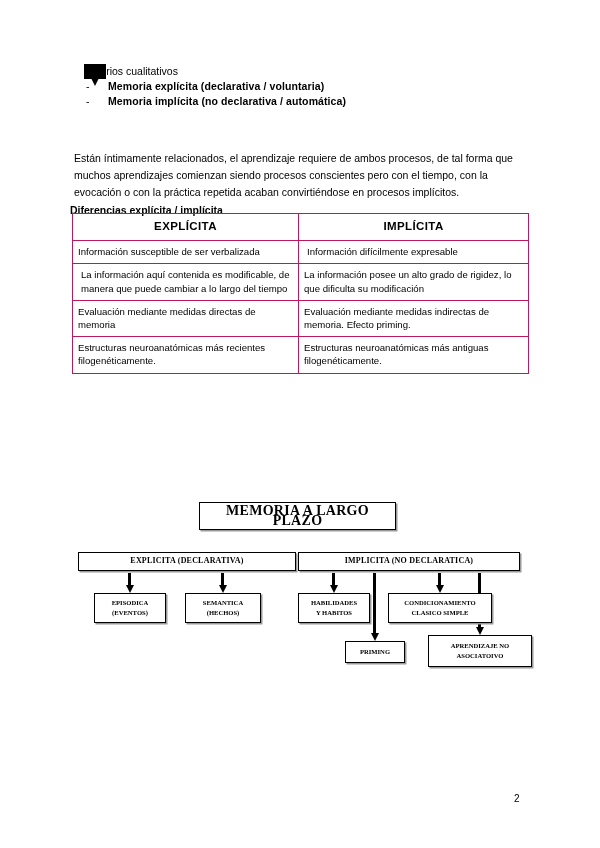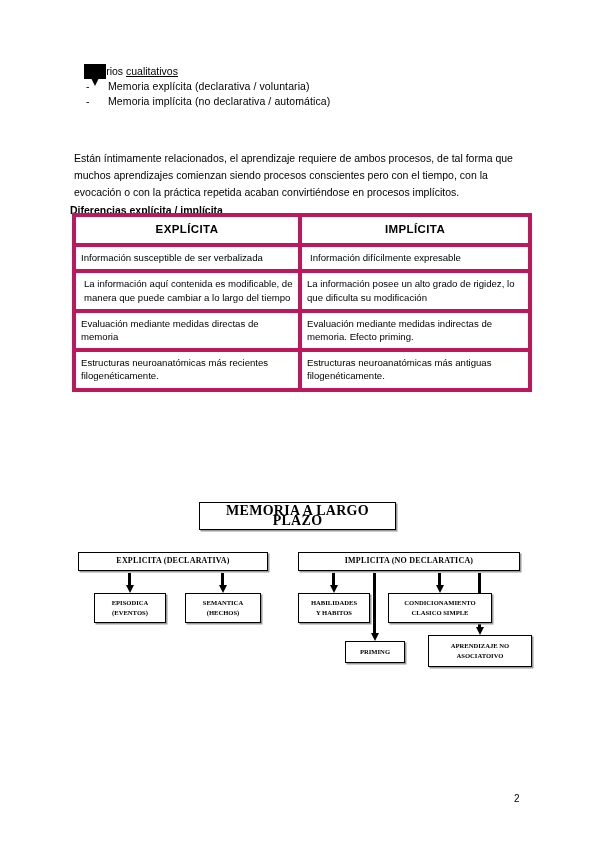--- a/index.html
+++ b/index.html
@@ -40,22 +40,22 @@
     line-height: 15px;
   }
   .intro-row .marker.arrow {
     font-size: 11px;
   }
   .intro-row .marker.dash {
     font-size: 10.5px;
     padding-left: 2px;
   }
   .intro-row .txt { flex: 1 1 auto; }
-  .intro-row.bold .txt { font-weight: normal; letter-spacing: 0.1px; }
-  .u { text-decoration: underline; }
+  .intro-row.bold .txt { font-weight: bold; letter-spacing: 0.1px; }
+  .u { }
 
   
   .para {
     position: absolute;
     left: 74px;
     top: 126px;
     width: 458px;
     font-size: 10.5px;
     line-height: 17px;
     text-align: left;
@@ -74,21 +74,21 @@
   
   .cmp-table {
     position: absolute;
     left: 72px;
     top: 213px;
     width: 456px;
     border-collapse: collapse;
     table-layout: fixed;
   }
   .cmp-table td, .cmp-table th {
-    border: 4px solid #be185d;
+    border: 1px solid #be185d;
     vertical-align: top;
     font-size: 9.6px;
     line-height: 13.2px;
     padding: 4px 5px 5px 5px;
   }
   .cmp-table th {
     text-align: center;
     font-weight: bold;
     font-size: 11.5px;
     letter-spacing: 0.4px;
@@ -121,21 +121,21 @@
     line-height: 10.5px;
   }
   .dbox .lines { width: 100%; }
   .dbox .lines div { display: block; }
 
   .b-root {
     left: 199px; top: 6px; width: 197px; height: 28px;
     font-size: 14px; letter-spacing: 0.3px;
   }
   .b-expl {
-    left: 78px; top: 56px; width: 190px; height: 19px;
+    left: 78px; top: 56px; width: 218px; height: 19px;
     font-size: 8px; letter-spacing: 0.2px;
   }
   .b-impl {
     left: 298px; top: 56px; width: 222px; height: 19px;
     font-size: 8px; letter-spacing: 0.2px;
   }
   .b-epis {
     left: 94px; top: 97px; width: 72px; height: 30px; font-size: 6.6px;
   }
   .b-sema {

